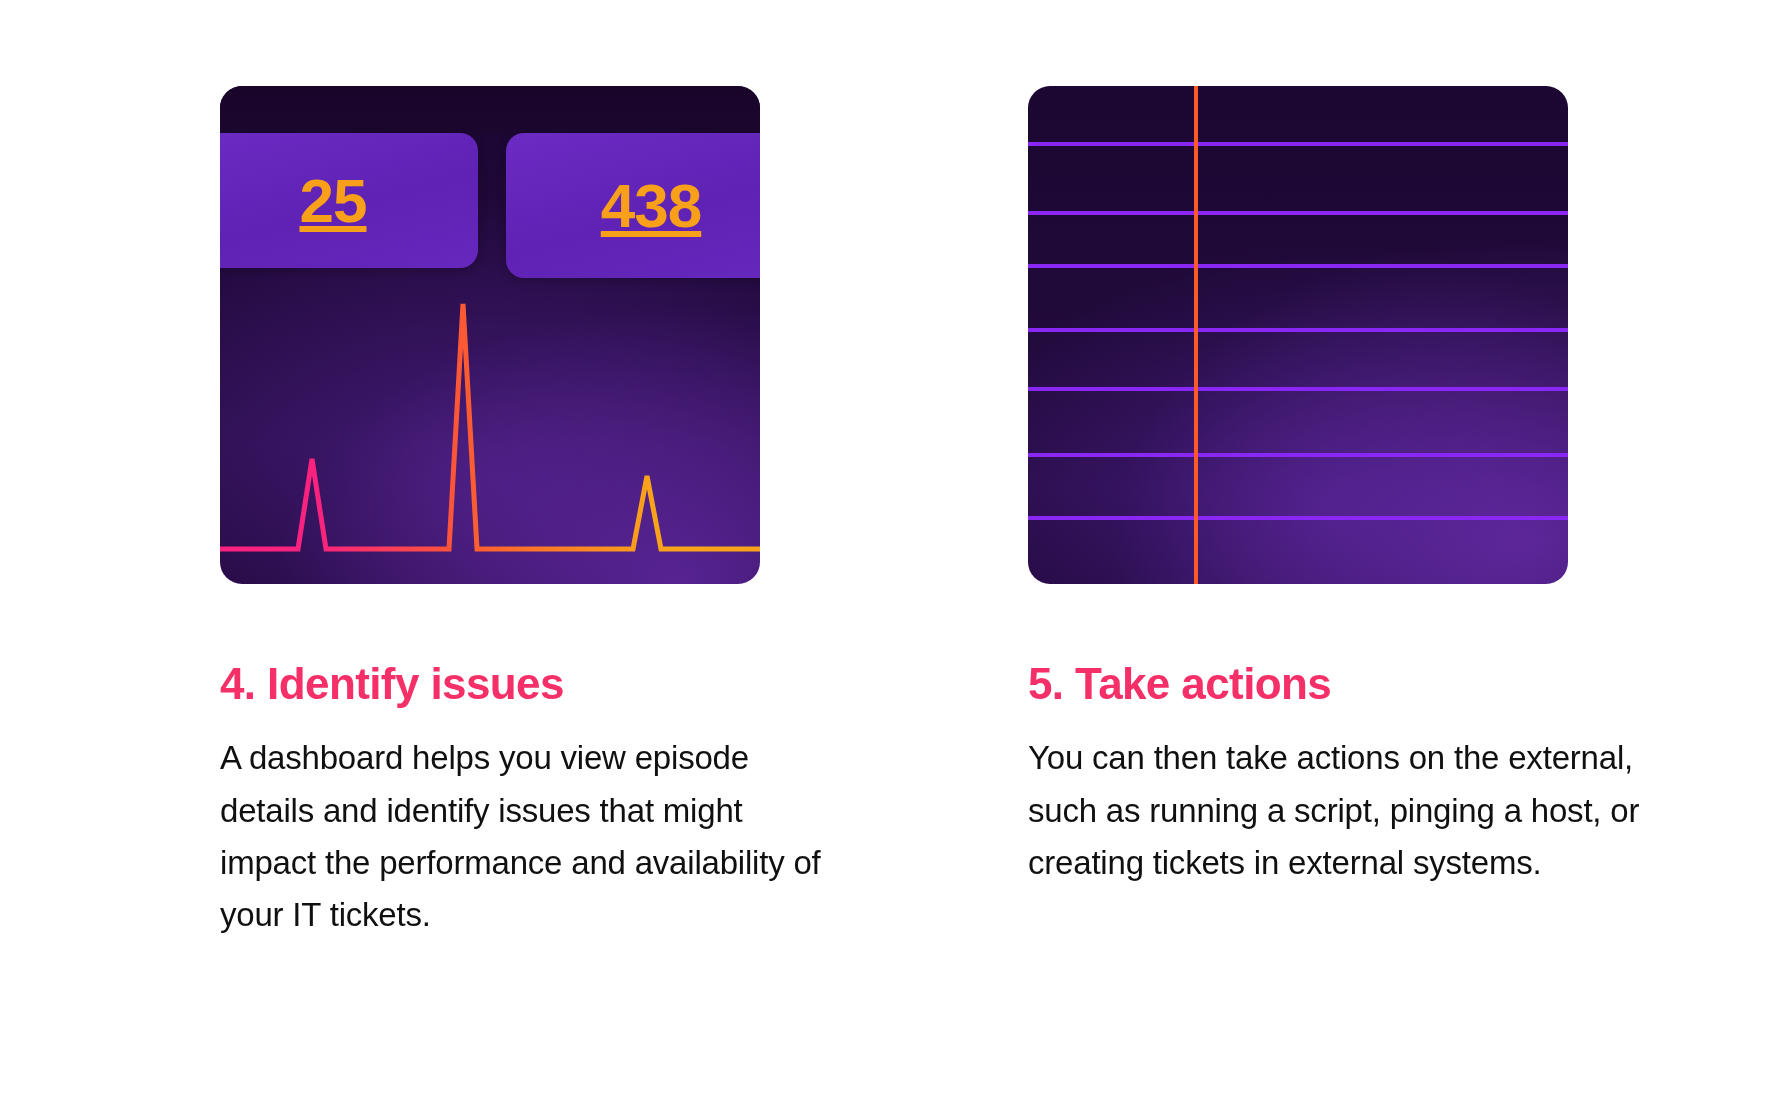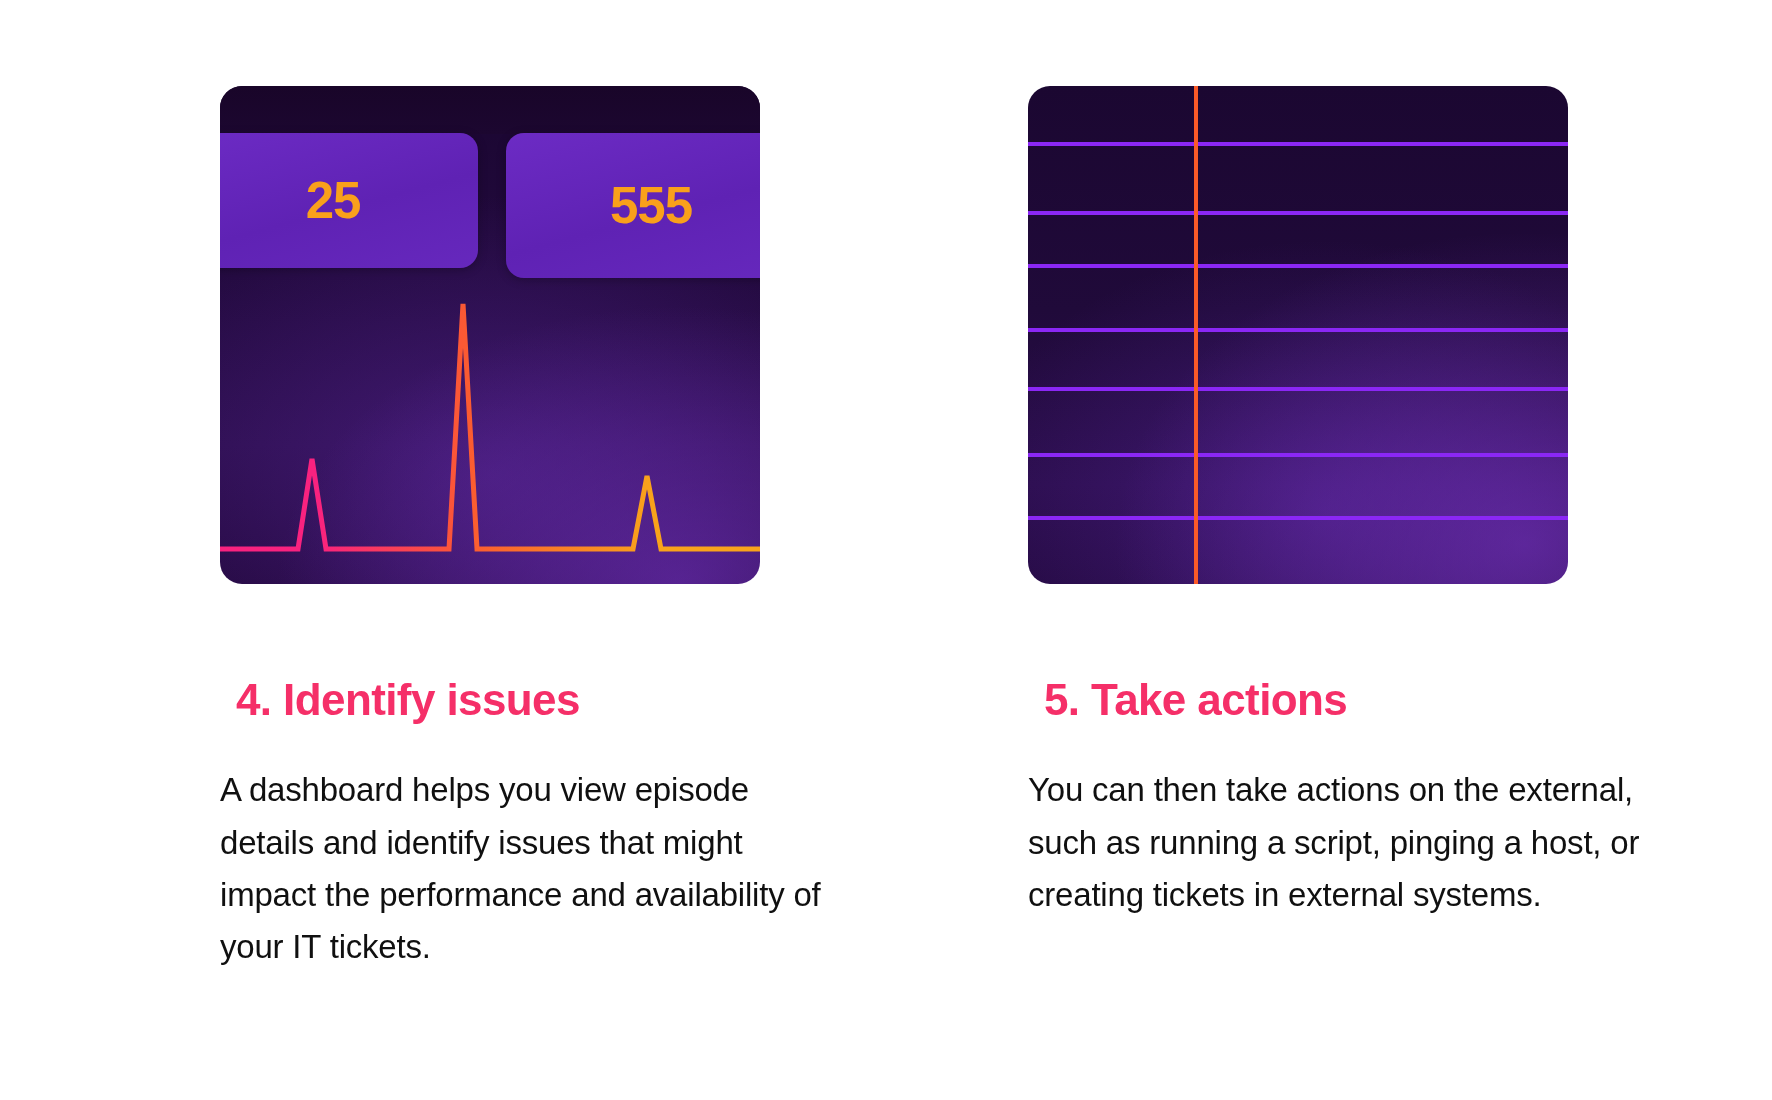--- a/index.html
+++ b/index.html
@@ -78,26 +78,27 @@
     border-radius: 18px;
     background: linear-gradient(165deg, #6c2bc4 0%, #5f22b4 55%, #6628bd 100%);
     display: flex;
     align-items: center;
     justify-content: center;
     box-shadow: 0 2px 10px rgba(0,0,0,0.25);
     min-width: 0;
   }
   .tile:first-child { height: 135px; }
   .tile-value {
-    font-size: 51px;
+    font-size: 62px;
     font-weight: 700;
     color: #f9a01b;
     letter-spacing: -1px;
     line-height: 1;
     white-space: nowrap;
+    text-decoration: underline;
   }
 
   .spark {
     position: absolute;
     left: 0;
     top: 190px;
     width: 540px;
     height: 308px;
     display: block;
   }
@@ -118,21 +119,21 @@
   }
 
   
   .text-block {
     position: absolute;
     left: 0;
     top: 660px;
     width: 620px;
   }
   .step-title {
-    margin: 16px;
+    margin: 0;
     font-size: 44px;
     font-weight: 700;
     color: #f52f68;
     letter-spacing: -0.6px;
     line-height: 1.1;
   }
   .step-body {
     margin: 0;
     padding-top: 24px;
     font-size: 33px;
@@ -150,21 +151,21 @@
 
   <div class="col col-left">
 
     <div class="card card-dash">
 
       <div class="tiles">
         <div class="tile">
           <span class="tile-value">25</span>
         </div>
         <div class="tile">
-          <span class="tile-value">555</span>
+          <span class="tile-value">438</span>
         </div>
       </div>
 
       <svg class="spark" viewBox="0 0 540 308" preserveAspectRatio="none">
         <defs>
           <linearGradient id="sparkGrad" x1="0" y1="0" x2="1" y2="0">
             <stop offset="0%" stop-color="#f9227f"></stop>
             <stop offset="18%" stop-color="#f9227f"></stop>
             <stop offset="46%" stop-color="#fb5b31"></stop>
             <stop offset="80%" stop-color="#f9a31b"></stop>

